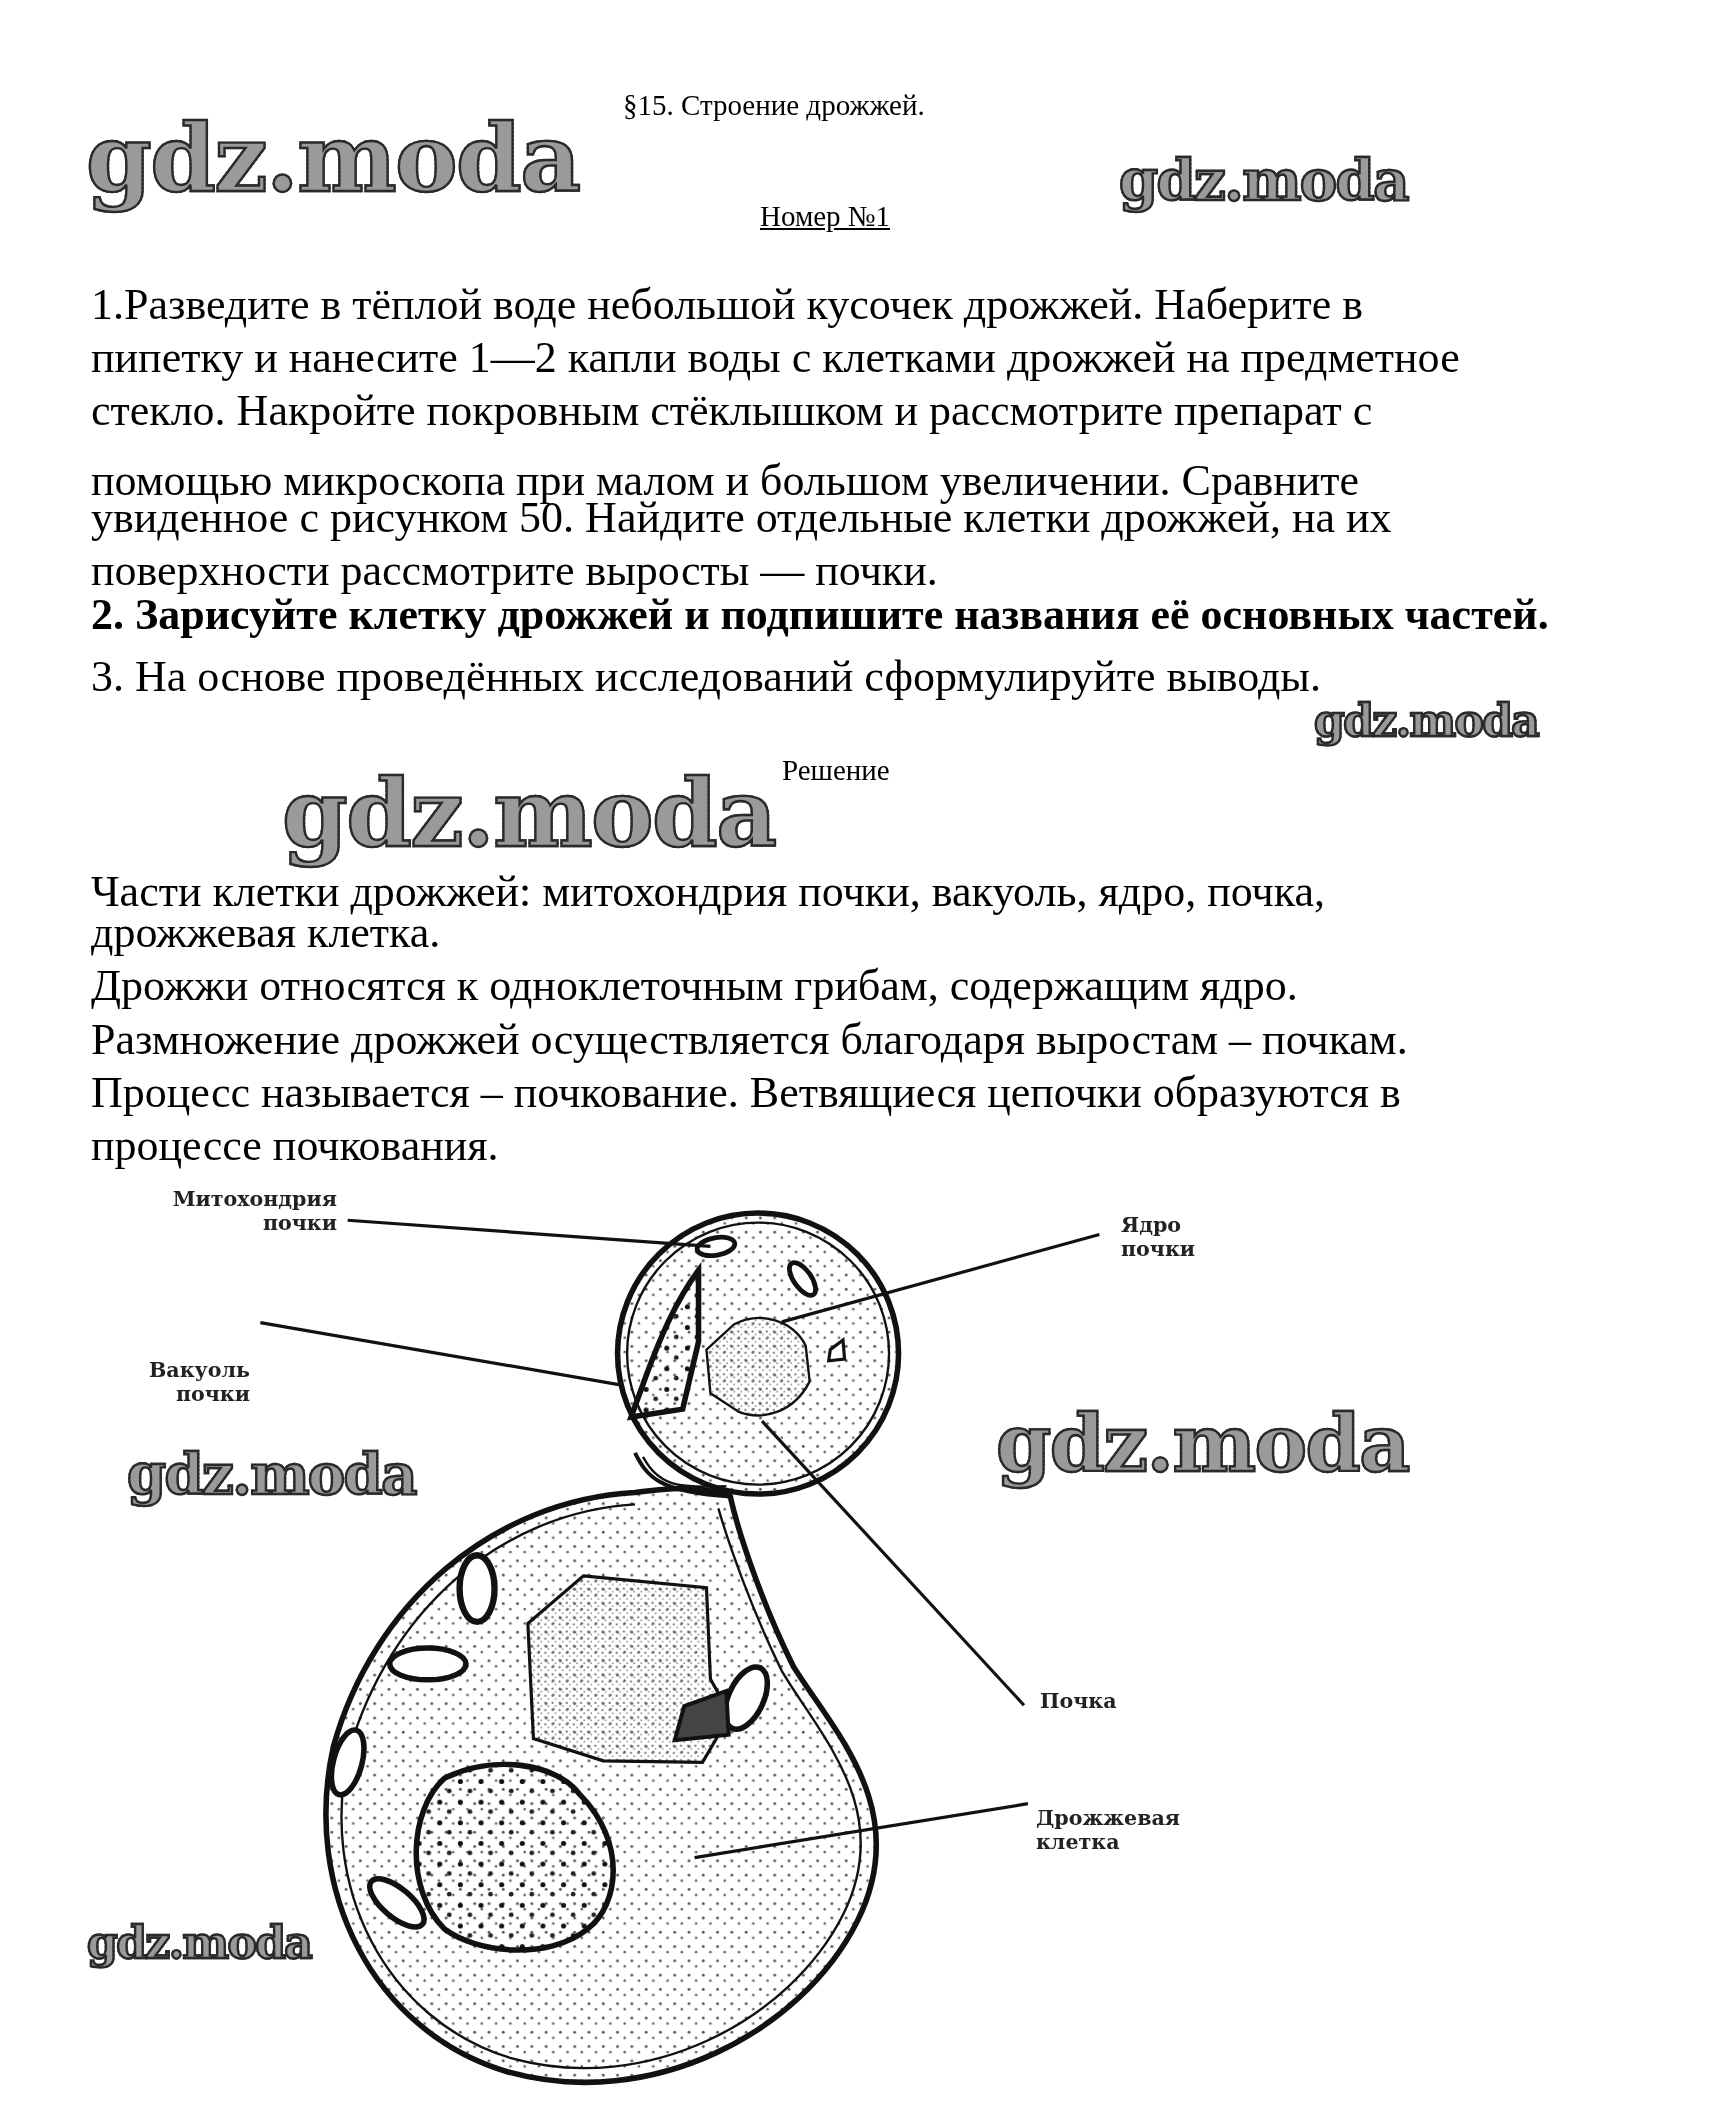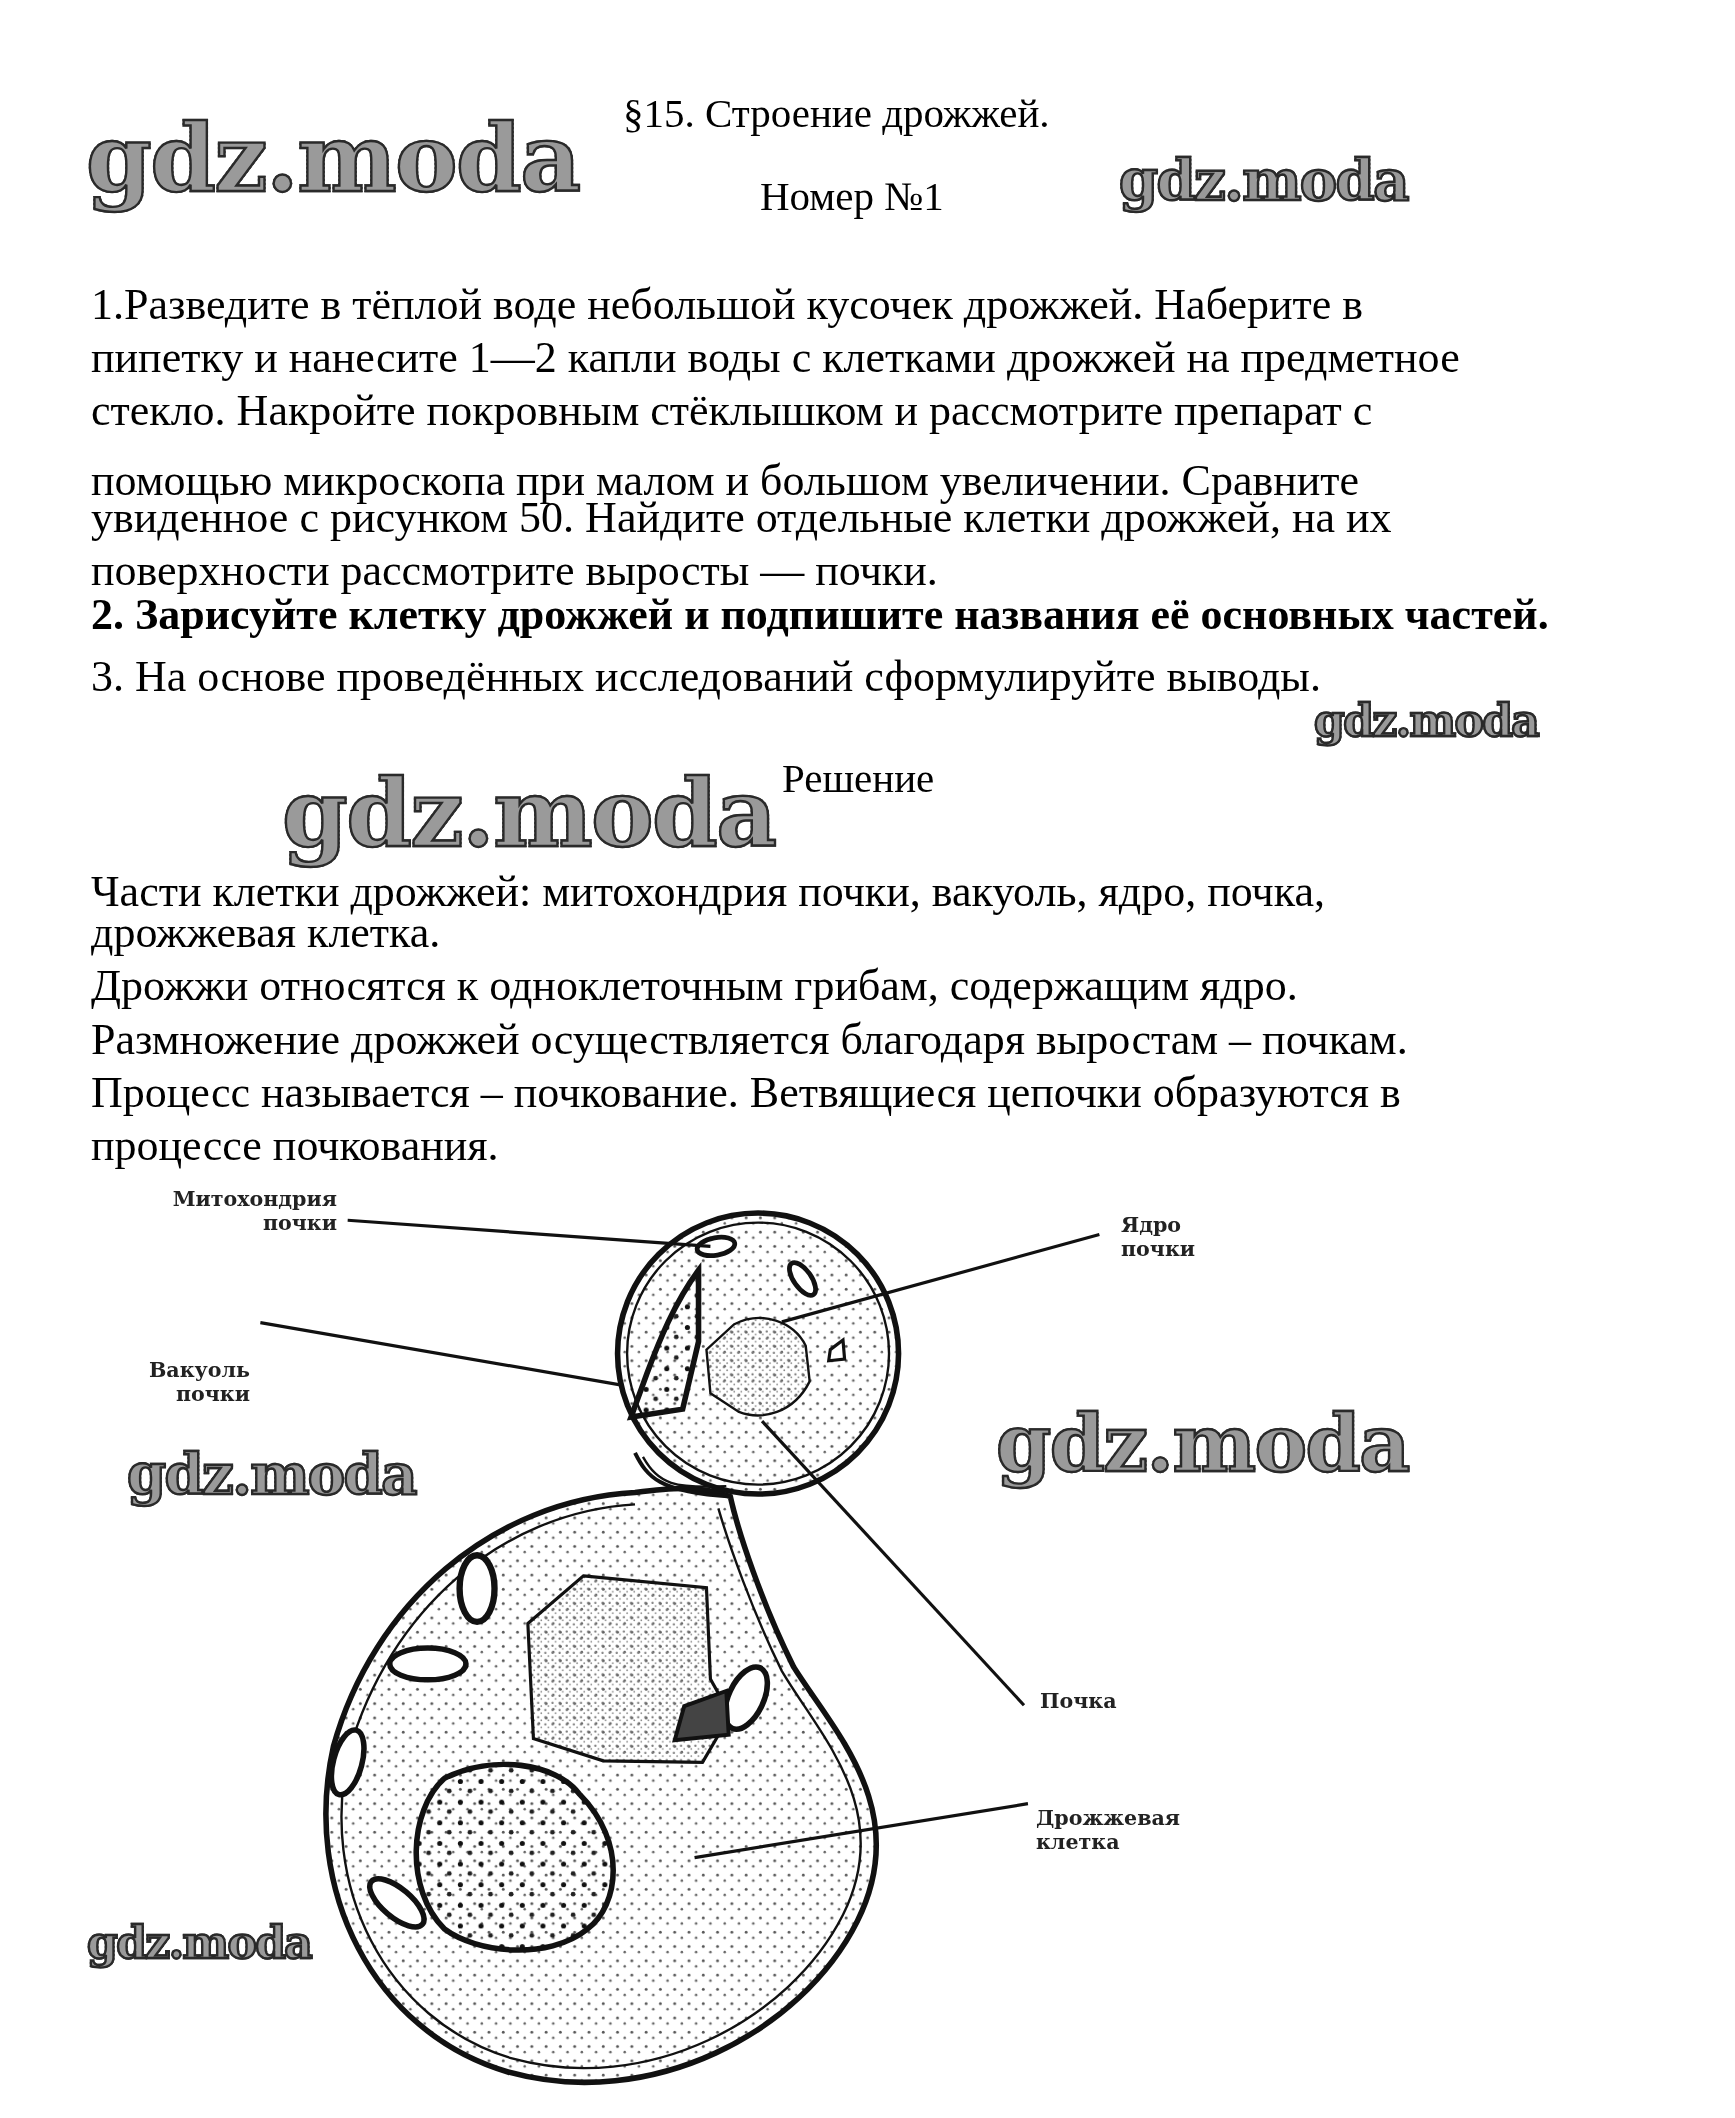--- a/index.html
+++ b/index.html
@@ -1,38 +1,38 @@
 <!DOCTYPE html>
 <html style="font-size:12.7px"><head>
 <meta charset="utf-8">
 <style>
   html, body { margin: 0; padding: 0; background: #ffffff; }
   body { width: 1736px; height: 2119px; position: relative; overflow: hidden;
          font-family: "Liberation Serif", serif; color: #000; }
   .abs { position: absolute; }
-  .heading { font-size: 41px; white-space: nowrap; }
+  .heading { font-size: 29px; white-space: nowrap; }
   .para { font-size: 44px; line-height: 53px; left: 91px; white-space: nowrap; }
   .wm { font-family: "DejaVu Serif", serif; font-weight: bold; color: #9a9a9a;
         -webkit-text-stroke: 2.4px #2a2a2a; letter-spacing: -1.6px; white-space: nowrap;
         background-image: repeating-linear-gradient(0deg, #333 0 1.6px, #cfcfcf 1.6px 4px);
         -webkit-background-clip: text; background-clip: text; }
   .wm-xl { font-size: 94px; }
   .wm-l { font-size: 79px; }
   .wm-m { font-size: 56px; }
   .wm-s { font-size: 44px; }
   .lbl { font-family: "DejaVu Serif", serif; font-weight: bold; font-size: 20.6px;
          color: #222; line-height: 24px; white-space: nowrap; }
   .lbl.right { text-align: right; }
   svg { position: absolute; left: 0; top: 0; }
 </style>
 </head>
 <body>
 
 <div class="abs heading" style="left:623px; top:89px;">§15. Строение дрожжей.</div>
-<div class="abs heading" style="left:760px; top:172px;">Номер №1</div>
+<div class="abs heading" style="left:760px; top:200px;text-decoration:underline;">Номер №1</div>
 
 <div class="abs wm wm-xl" style="left:86px; top:103px;">gdz.moda</div>
 <div class="abs wm wm-m" style="left:1119px; top:147px;">gdz.moda</div>
 <div class="abs wm wm-s" style="left:1314px; top:695px;">gdz.moda</div>
 <div class="abs wm wm-xl" style="left:282px; top:758px;">gdz.moda</div>
 <div class="abs wm wm-m" style="left:127px; top:1441px;">gdz.moda</div>
 <div class="abs wm wm-l" style="left:996px; top:1397px;">gdz.moda</div>
 <div class="abs wm wm-s" style="left:87px; top:1917px;">gdz.moda</div>
 
 <div class="abs" style="left:0; top:278px;">

